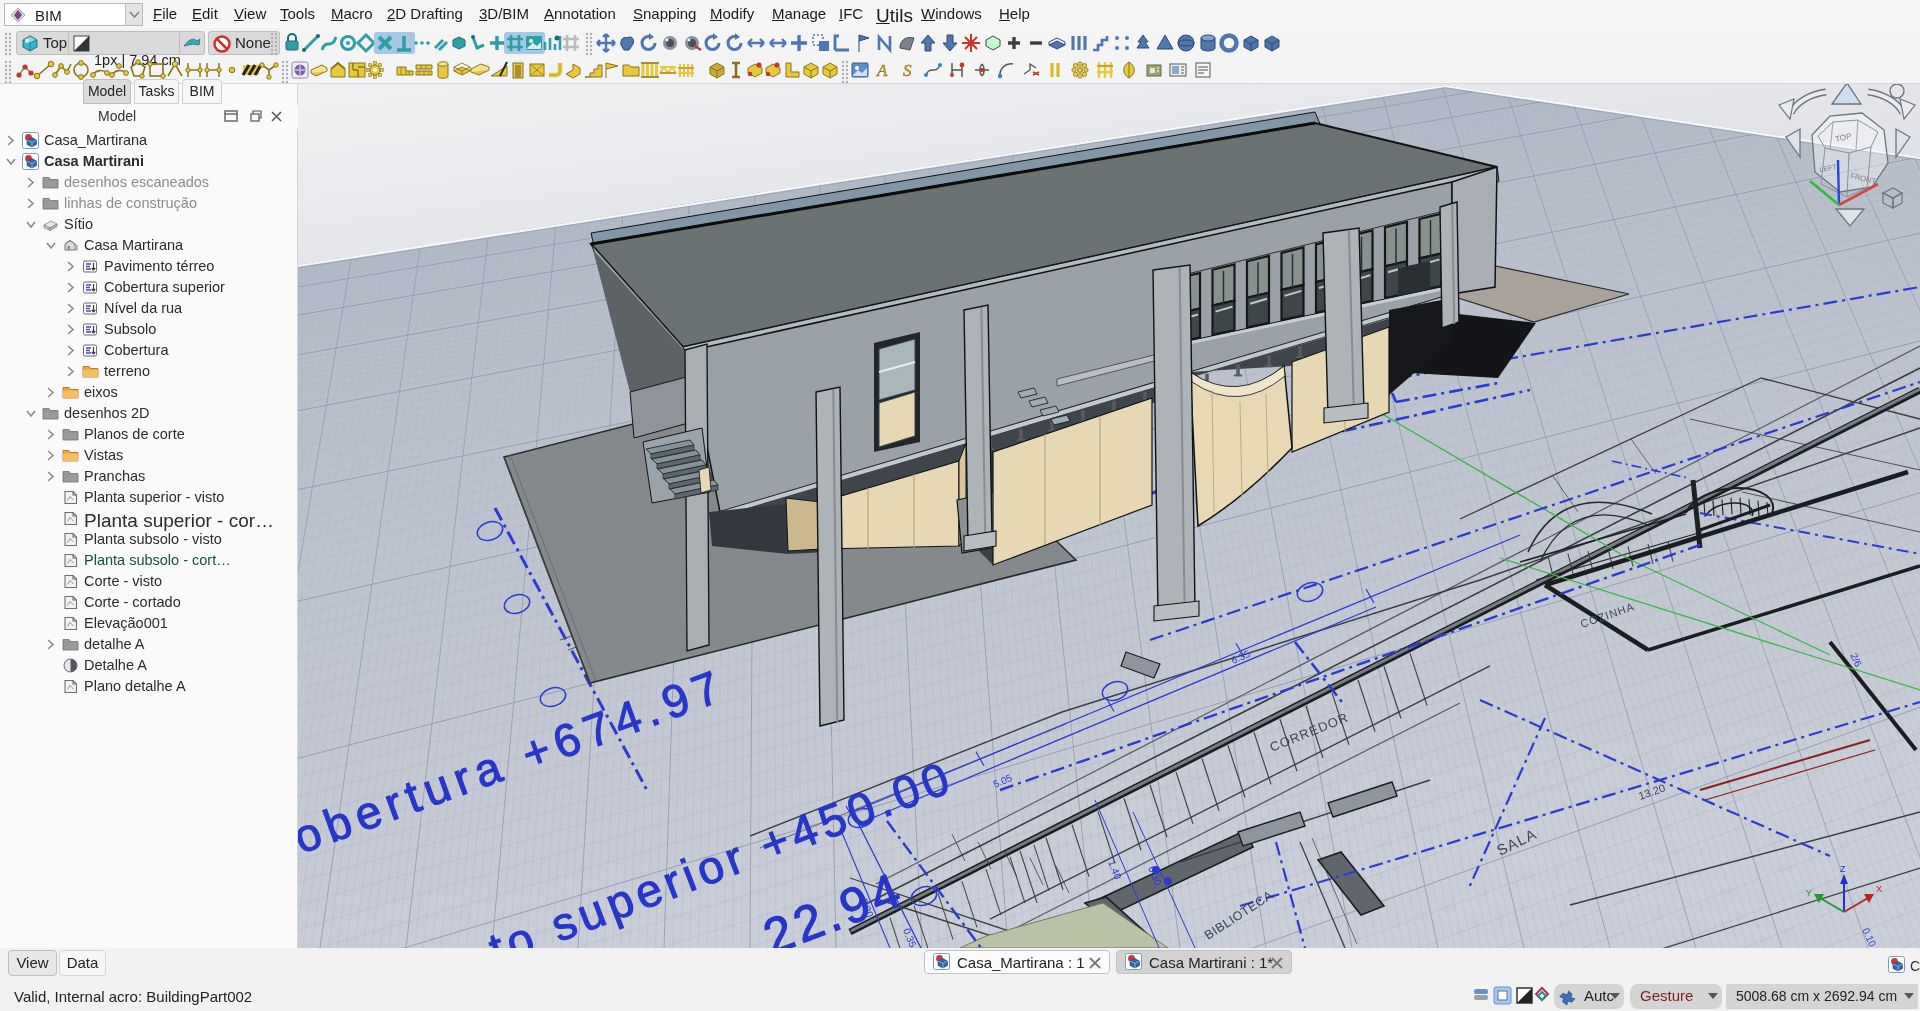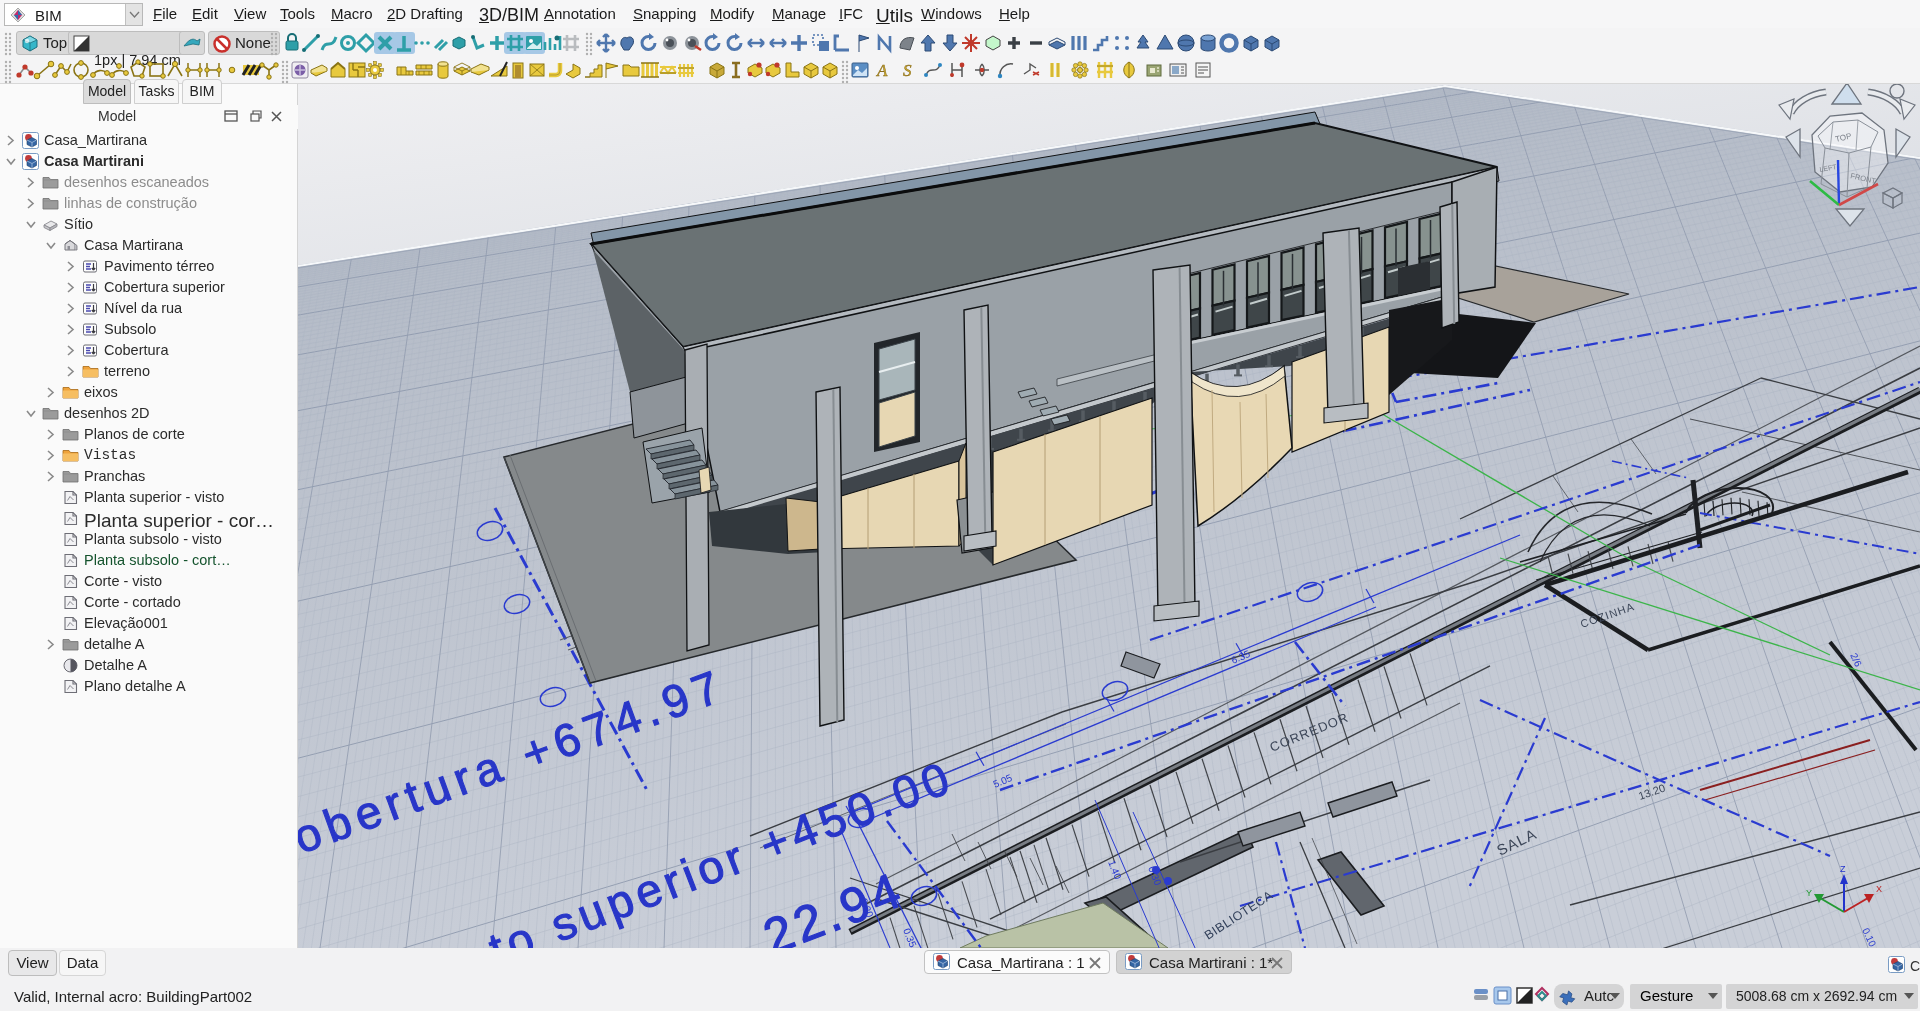--- a/index.html
+++ b/index.html
@@ -1158,21 +1158,21 @@
           <path d="M1 1 L5.5 6 L10 1" fill="none" stroke="#777" stroke-width="1.3"></path>
         </svg>
       </div>
     </div>
     <span class="abs" style="left:153px;top:5px;font-size:15px;color:#1a1a1a;"><u style="text-decoration-thickness:1px">F</u>ile</span>
     <span class="abs" style="left:192px;top:5px;font-size:15px;color:#1a1a1a;"><u style="text-decoration-thickness:1px">E</u>dit</span>
     <span class="abs" style="left:234px;top:5px;font-size:15px;color:#1a1a1a;"><u style="text-decoration-thickness:1px">V</u>iew</span>
     <span class="abs" style="left:280px;top:5px;font-size:15px;color:#1a1a1a;"><u style="text-decoration-thickness:1px">T</u>ools</span>
     <span class="abs" style="left:331px;top:5px;font-size:15px;color:#1a1a1a;"><u style="text-decoration-thickness:1px">M</u>acro</span>
     <span class="abs" style="left:387px;top:5px;font-size:15px;color:#1a1a1a;"><u style="text-decoration-thickness:1px">2</u>D Drafting</span>
-    <span class="abs" style="left:479px;top:5px;font-size:18px;color:#1a1a1a;"><u style="text-decoration-thickness:1px">3</u>D/BIM</span>
+    <span class="abs" style="left:479px;top:5px;font-size:15px;color:#1a1a1a;"><u style="text-decoration-thickness:1px">3</u>D/BIM</span>
     <span class="abs" style="left:544px;top:5px;font-size:15px;color:#1a1a1a;"><u style="text-decoration-thickness:1px">A</u>nnotation</span>
     <span class="abs" style="left:633px;top:5px;font-size:15px;color:#1a1a1a;"><u style="text-decoration-thickness:1px">S</u>napping</span>
     <span class="abs" style="left:710px;top:5px;font-size:15px;color:#1a1a1a;"><u style="text-decoration-thickness:1px">M</u>odify</span>
     <span class="abs" style="left:772px;top:5px;font-size:15px;color:#1a1a1a;"><u style="text-decoration-thickness:1px">M</u>anage</span>
     <span class="abs" style="left:839px;top:5px;font-size:15px;color:#1a1a1a;"><u style="text-decoration-thickness:1px">I</u>FC</span>
     <span class="abs" style="left:876px;top:5px;font-size:19px;color:#1a1a1a;"><u style="text-decoration-thickness:1px">U</u>tils</span>
     <span class="abs" style="left:921px;top:5px;font-size:15px;color:#1a1a1a;"><u style="text-decoration-thickness:1px">W</u>indows</span>
     <span class="abs" style="left:999px;top:5px;font-size:15px;color:#1a1a1a;"><u style="text-decoration-thickness:1px">H</u>elp</span>
   </div>
 <div class="abs" style="left:0;top:28px;width:1920px;height:56px;background:#f4f4f5;border-bottom:1px solid #d8d8d8;">
@@ -1878,21 +1878,21 @@
     <div class="abs" style="left:0;top:340px;width:298px;height:21px;">
       <svg class="abs" style="left:47px;top:5px" width="8" height="11">
         <path d="M1 1 L6 5.5 L1 10" fill="none" stroke="#8a8a8a" stroke-width="1.6"></path>
       </svg>
       <div class="abs" style="left:62px;top:2px;width:17px;height:17px;"><svg width="17" height="17" viewBox="0 0 17 17">
           <path d="M1 3.5 H7 L8.5 5.5 H16 V14 H1 Z" fill="#9b9b9b" stroke="#6e6e6e" stroke-width="0.8"></path>
           <path d="M1 6 H16" stroke="#8a8a8a" stroke-width="0.6"></path>
         </svg></div>
       <span class="abs" style="left:84px;top:2px;font-size:14.5px;color:#2b2b2b;font-weight:normal;white-space:nowrap;">Planos de corte</span>
     </div>
-    <div class="abs" style="left:0;top:361px;width:298px;height:21px;font-family:Liberation Mono, monospace;">
+    <div class="abs" style="left:0;top:361px;width:298px;height:21px;">
       <svg class="abs" style="left:47px;top:5px" width="8" height="11">
         <path d="M1 1 L6 5.5 L1 10" fill="none" stroke="#8a8a8a" stroke-width="1.6"></path>
       </svg>
       <div class="abs" style="left:62px;top:2px;width:17px;height:17px;"><svg width="17" height="17" viewBox="0 0 17 17">
           <path d="M1 3.5 H7 L8.5 5.5 H16 V14 H1 Z" fill="#efa33c" stroke="#a86a14" stroke-width="0.8"></path>
           <path d="M1 6.5 H16 V14 H1 Z" fill="#f6be62"></path>
         </svg></div>
       <span class="abs" style="left:84px;top:2px;font-size:14.5px;color:#2b2b2b;font-weight:normal;white-space:nowrap;">Vistas</span>
     </div>
     <div class="abs" style="left:0;top:382px;width:298px;height:21px;">
@@ -2034,21 +2034,21 @@
     </svg>
     <div class="abs" style="left:1554px;top:36px;width:70px;height:25px;background:#d4d4d5;border-radius:8px;font-size:15px;color:#222;">
       <svg style="position:absolute;left:5px;top:4px" width="18" height="18" viewBox="0 0 18 18">
         <path d="M3 7 L8 7 L8 3 L12 5 L12 9 L16 9 L14 13 L10 13 L10 17 L5 15 L5 11 L1 11 Z" fill="#3b6fba" stroke="#2a4d85" stroke-width="0.7" transform="rotate(15 9 9)"></path>
       </svg>
       <span style="position:absolute;left:30px;top:3px;white-space:nowrap;">Autc</span>
       <svg style="position:absolute;right:4px;top:9px" width="10" height="7">
         <path d="M0 0 L5 6 L10 0" fill="#555"></path>
       </svg>
     </div>
-    <div class="abs" style="left:1630px;top:36px;width:92px;height:25px;background:#d4d4d5;border-radius:2px;font-size:15px;color:#000000;padding-left:44px;">
+    <div class="abs" style="left:1630px;top:36px;width:92px;height:25px;background:#d4d4d5;border-radius:8px;font-size:15px;color:#7f1d1d;padding-left:44px;">
       <span style="position:absolute;left:10px;top:3px;white-space:nowrap;">Gesture</span>
       <svg style="position:absolute;right:4px;top:9px" width="10" height="7">
         <path d="M0 0 L5 6 L10 0" fill="#555"></path>
       </svg>
     </div>
     <div class="abs" style="left:1726px;top:36px;width:192px;height:25px;background:#d4d4d5;border-radius:2px;font-size:15px;color:#222;">
       <span style="position:absolute;left:10px;top:3px;white-space:nowrap;"><span style="font-size:14px">5008.68 cm x 2692.94 cm</span></span>
       <svg style="position:absolute;right:4px;top:9px" width="10" height="7">
         <path d="M0 0 L5 6 L10 0" fill="#555"></path>
       </svg>

